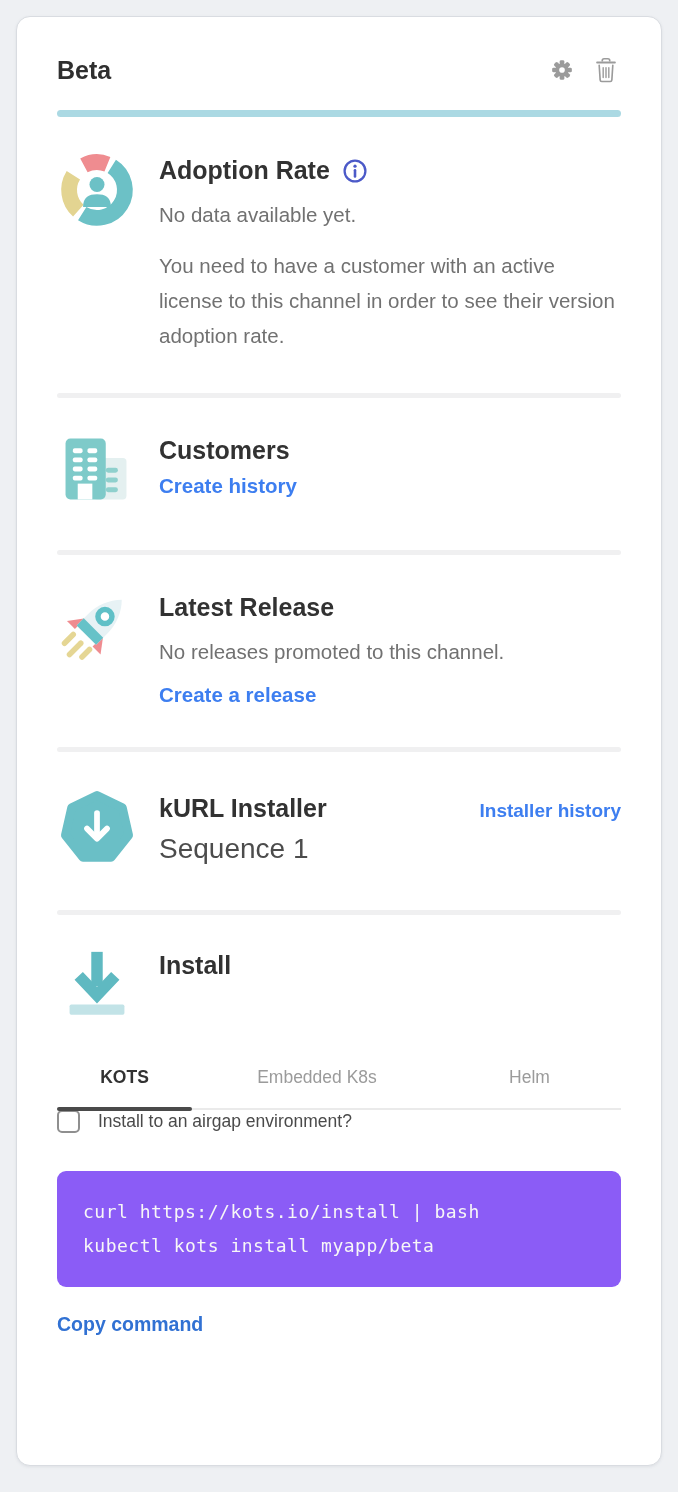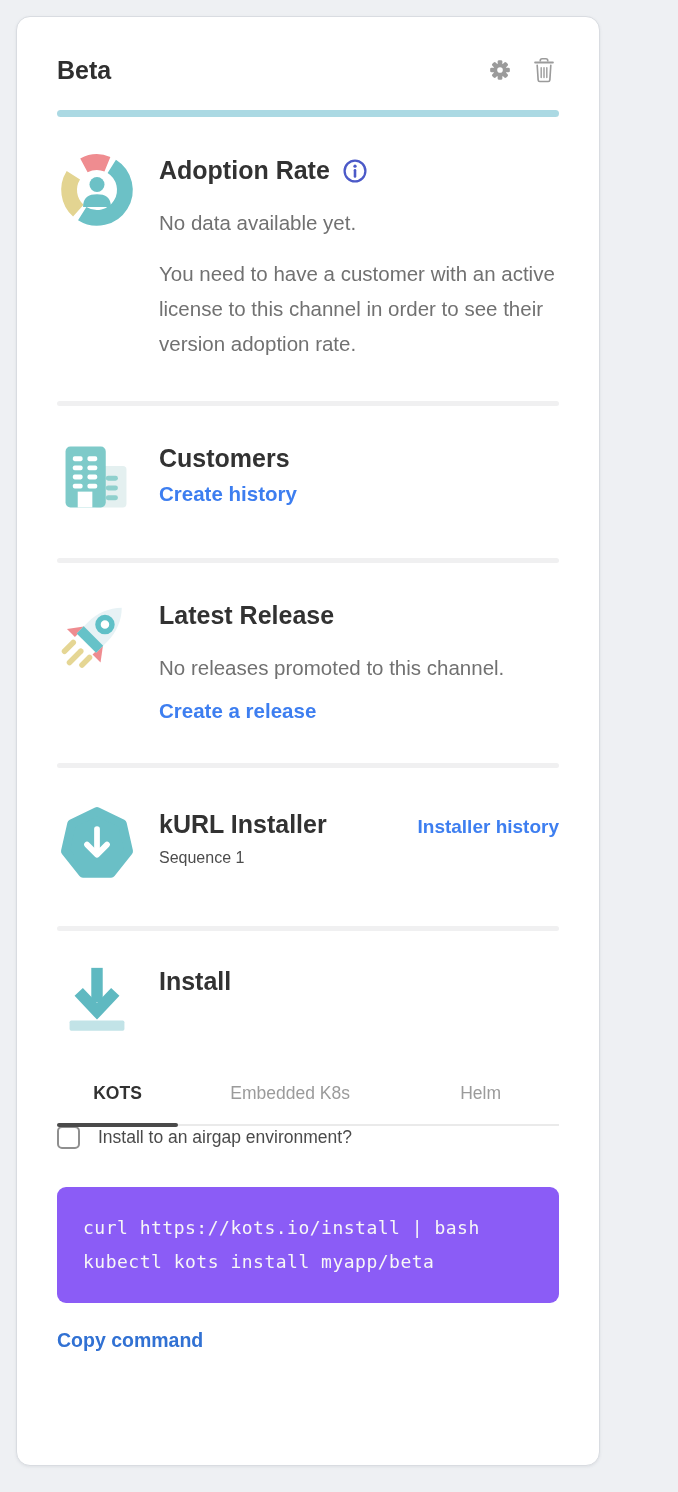--- a/index.html
+++ b/index.html
@@ -5,21 +5,21 @@
   * { margin: 0; padding: 0; box-sizing: border-box; }
   html, body {
     width: 678px; height: 1492px;
     background: #eef0f3;
     font-family: "Liberation Sans", "DejaVu Sans", sans-serif;
     overflow: hidden;
   }
   .channel-card {
     position: absolute;
     left: 16px; top: 16px;
-    width: 584px; height: 1450px;
+    width: 646px; height: 1450px;
     background: #ffffff;
     border: 1px solid #d9dce1;
     border-radius: 14px;
     box-shadow: 0 1px 3px rgba(80,90,110,0.10);
     padding: 0 40px;
     overflow: hidden;
   }
   .card-header {
     display: flex; align-items: center; justify-content: space-between;
     padding-top: 38px;
@@ -38,38 +38,38 @@
   .section-icon { width: 80px; flex: 0 0 80px; }
   .section-content { flex: 1; padding-top: 6px; }
   .section-heading {
     font-size: 25px; font-weight: 700; color: #323232;
     display: flex; align-items: center; gap: 12px;
   }
   .section-heading-row {
     display: flex; align-items: baseline; justify-content: space-between;
   }
   .muted { color: #717171; font-size: 20.5px; line-height: 35px; }
-  .muted-first { margin-top: 20px; }
+  .muted-first { margin-top: 12px; }
   .muted-para { margin-top: 16px; }
   .blue-link {
     color: #3d7ef0; font-size: 20.5px; font-weight: 600;
     text-decoration: none; display: inline-block; cursor: pointer;
   }
   .link-row { margin-top: 9px; }
   .divider { height: 5px; background: #f0f0f1; border-radius: 3px; }
   .s1 { padding: 33px 0 0 0; }
   .d1 { margin-top: 40px; }
   .s2 { padding: 32px 0 0 0; }
   .d2 { margin-top: 38px; }
   .s3 { padding: 32px 0 0 0; }
   .d3 { margin-top: 40px; }
   .s4 { padding: 36px 0 0 0; }
   .d4 { margin-top: 38px; }
   .s5 { padding: 30px 0 0 0; }
-  .sequence-text { font-size: 16px; color: #4c4c4c; margin-top: 10px; }
+  .sequence-text { font-size: 28px; color: #4c4c4c; margin-top: 10px; }
   .history-link { font-size: 19px; font-weight: 600; color: #3d7ef0; cursor: pointer; text-decoration: none; }
 
   .tab-bar {
     margin-top: 28px;
     display: flex;
     border-bottom: 2px solid #eaeaea;
     position: relative;
   }
   .tab {
     font-size: 17.5px; color: #9b9b9b;

